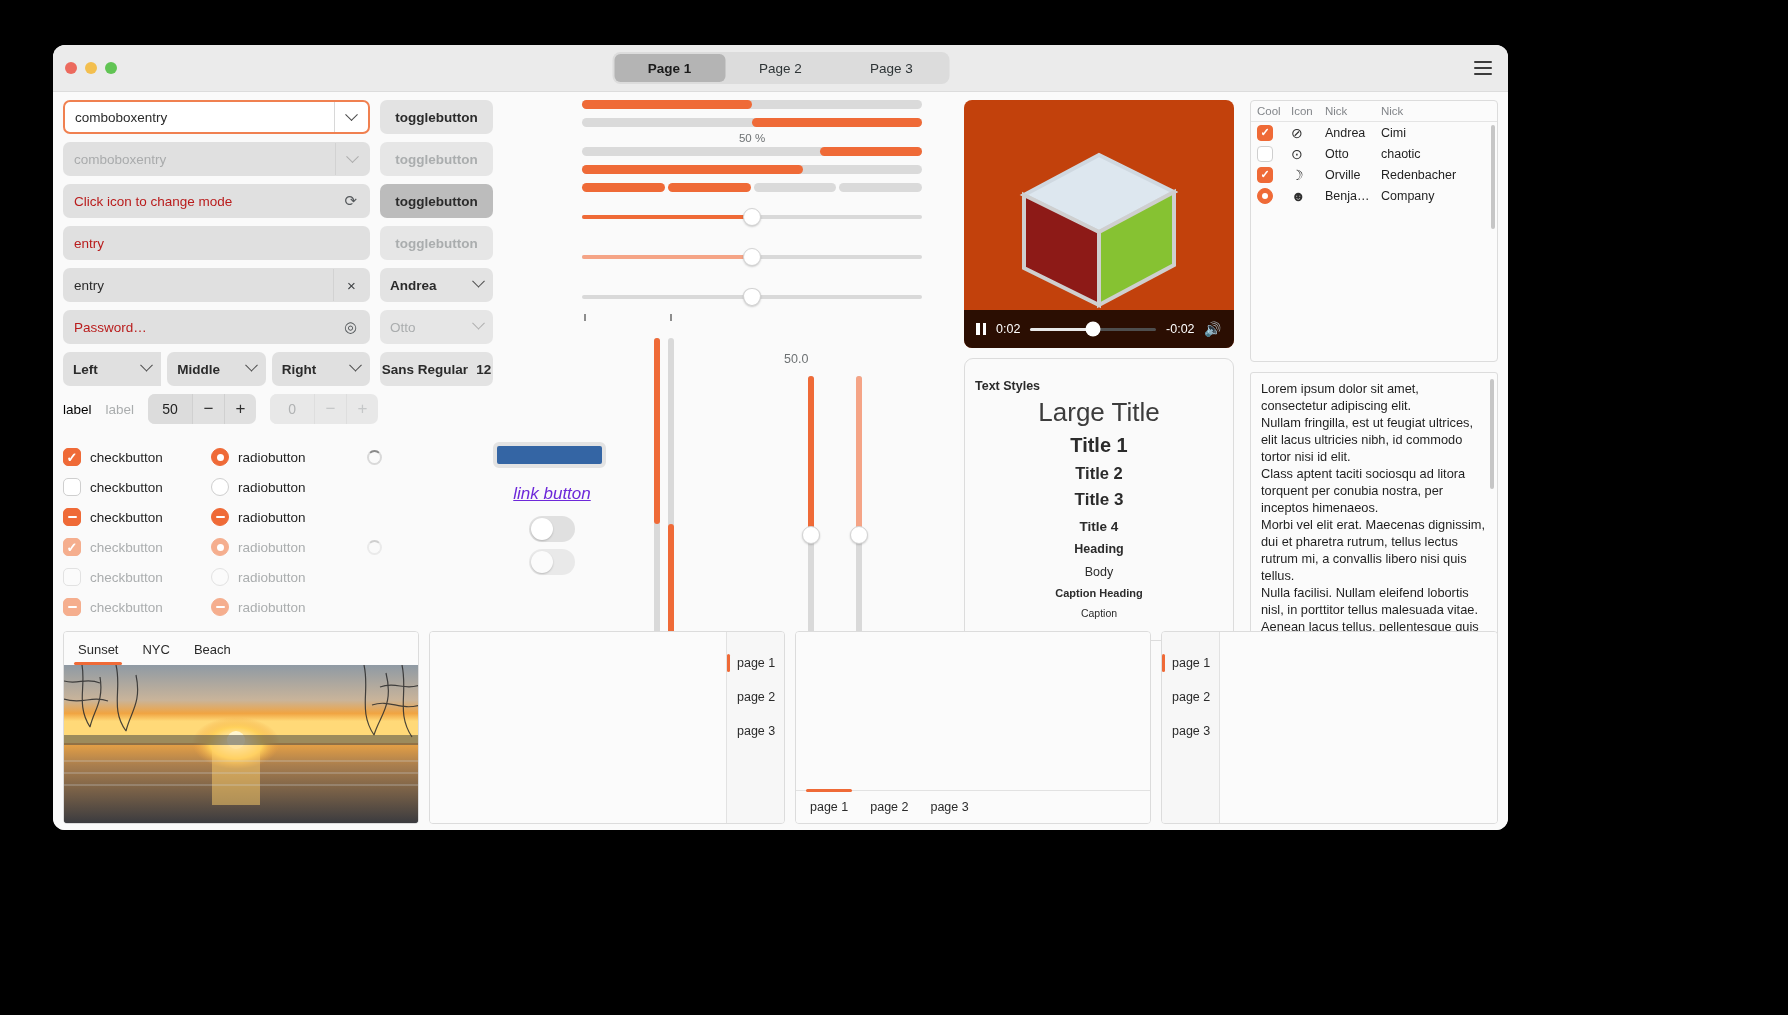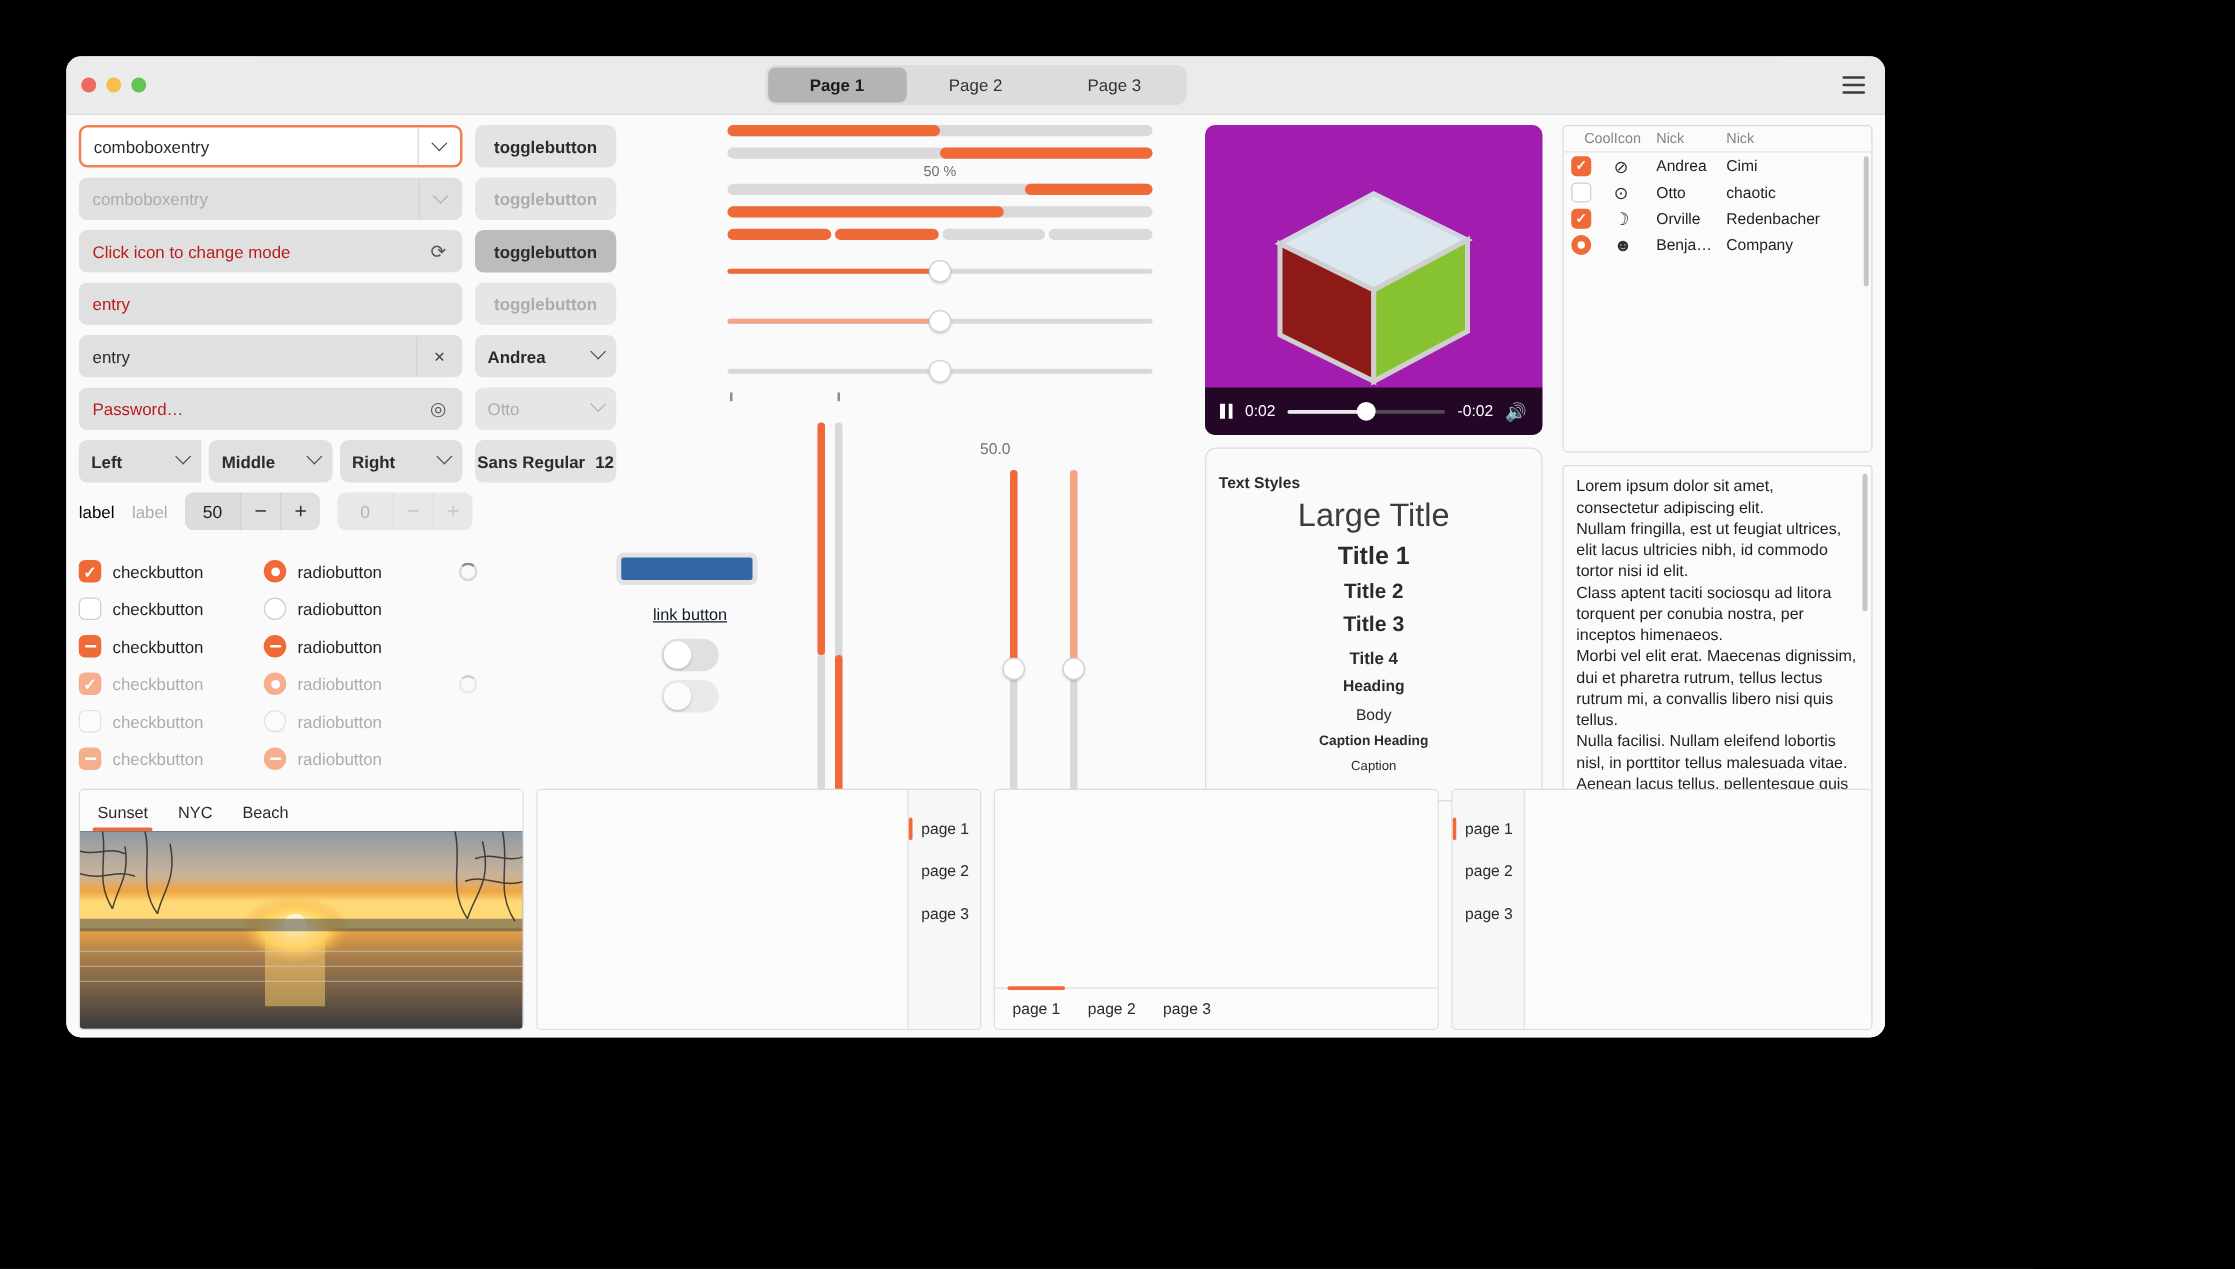--- a/index.html
+++ b/index.html
@@ -163,30 +163,30 @@
   .marks { position: relative; height: 10px; }
   .marks i { position: absolute; top: 0; width: 1.5px; height: 7px; background: #8d8d8d; }
 
   #vscales { position: relative; height: 380px; margin-top: 6px; }
   .vs { position: absolute; width: 6px; border-radius: 4px; background: #d9d9d9; }
   .vs > i { position: absolute; left: 0; right: 0; border-radius: 4px; background: #ef6a37; display:block; }
   .vs > i.dim { background: #f5a486; }
   .vknob { position: absolute; width: 18px; height: 18px; border-radius: 50%; background:#fff; border:1px solid #d3d3d3; box-shadow: 0 1px 2px rgba(0,0,0,.18); }
   .vval { position: absolute; font-size: 12.5px; color: #6d7173; }
 
-  #linkbtn { text-align: center; font-size: 13px; color: #0f172a; text-decoration: underline; margin-top: 16px; }
+  #linkbtn { text-align: center; font-size: 17px; color: #6d28d9; text-decoration: underline; margin-top: 16px; font-style: italic; }
   .switchrow { display: flex; justify-content: center; margin-top: 12px; }
   .sw { width: 46px; height: 26px; border-radius: 14px; background: #e0e0e0; position: relative; }
   .sw::after { content:""; position: absolute; left: 2px; top: 2px; width: 22px; height:22px; border-radius:50%; background:#fff; box-shadow: 0 1px 2px rgba(0,0,0,.2); }
   .sw.dim { background:#e9e9e9; }
   .sw.dim::after { background:#fbfbfb; }
 
   
   #col3 { left: 911px; top: 8px; width: 270px; }
-  #video { height: 248px; background: #a21caf; border-radius: 8px; position: relative; overflow: hidden; }
+  #video { height: 248px; background: #c2410c; border-radius: 8px; position: relative; overflow: hidden; }
   #videoctl { position: absolute; left: 0; right: 0; bottom: 0; height: 38px; background: rgba(0,0,0,0.78); display: flex; align-items: center; gap: 10px; padding: 0 12px; color: #fff; font-size: 12.5px; }
   .pauseicon { display: flex; gap: 3px; }
   .pauseicon span { width: 3.5px; height: 12px; background: #fff; }
   #vslider { flex: 1; height: 3px; background: #4e4e4e; border-radius: 2px; position: relative; }
   #vslider .f { position:absolute; left:0; top:0; bottom:0; width: 50%; background:#e9e9e9; border-radius:2px; }
   #vslider .k { position:absolute; left: 50%; top: 50%; transform: translate(-50%,-50%); width: 15px; height:15px; border-radius:50%; background:#fff; }
   #textstyles { margin-top: 10px; border: 1px solid #dcdcdc; border-radius: 9px; background: #fafafa; height: 283px; padding: 20px 10px; overflow: hidden; }
   #ts-title { font-size: 12.5px; font-weight: bold; color: #2b2b2b; margin-bottom: 2px; }
   .ts-line { text-align: center; color: #2b2b2b; }
   .ts-largetitle { font-size: 26px; font-weight: 300; color: #3c3c3c; line-height: 1.35; }
@@ -196,21 +196,21 @@
   .ts-t4 { font-size: 13.5px; font-weight: bold; line-height: 1.75; }
   .ts-heading { font-size: 12.5px; font-weight: bold; line-height: 1.8; }
   .ts-body { font-size: 12.5px; line-height: 1.8; }
   .ts-caph { font-size: 11px; font-weight: bold; line-height: 1.85; }
   .ts-cap { font-size: 10.5px; line-height: 1.8; }
 
   
   #col4 { left: 1197px; top: 8px; width: 248px; }
   #listview { border: 1px solid #dcdcdc; border-radius: 4px; background: #fbfbfb; height: 262px; overflow: hidden; position: relative;}
   #lv-head { display: flex; padding: 4px 6px 4px 6px; font-size: 11.5px; color: #83868a; border-bottom: 1px solid #e4e4e4; }
-  #lv-head div:nth-child(1){ width: 34px; text-align: right; }
+  #lv-head div:nth-child(1){ width: 34px; }
   #lv-head div:nth-child(2){ width: 34px; }
   #lv-head div:nth-child(3){ width: 56px; }
   .lvrow { display: flex; align-items: center; padding: 2px 6px; height: 21px; font-size: 12.5px; color: #1f1f1f; }
   .lvrow .c1 { width: 34px; display:flex; align-items:center; }
   .lvrow .c2 { width: 34px; display:flex; align-items:center; font-size: 14px; color: #303030; }
   .lvrow .c3 { width: 56px; }
   .chk-sm { width: 16px; height:16px; border-radius:4px; background:#fff; border:1.5px solid #cfcfcf; display:flex;align-items:center;justify-content:center; }
   .chk-sm.on { background:#ef6a37; border-color:#ef6a37; }
   .chk-sm.on::after { content:"✓"; color:#fff; font-size:11px; font-weight:bold; }
   .rad-sm { width:16px;height:16px;border-radius:50%;background:#ef6a37;border:1.5px solid #ef6a37;display:flex;align-items:center;justify-content:center; }

